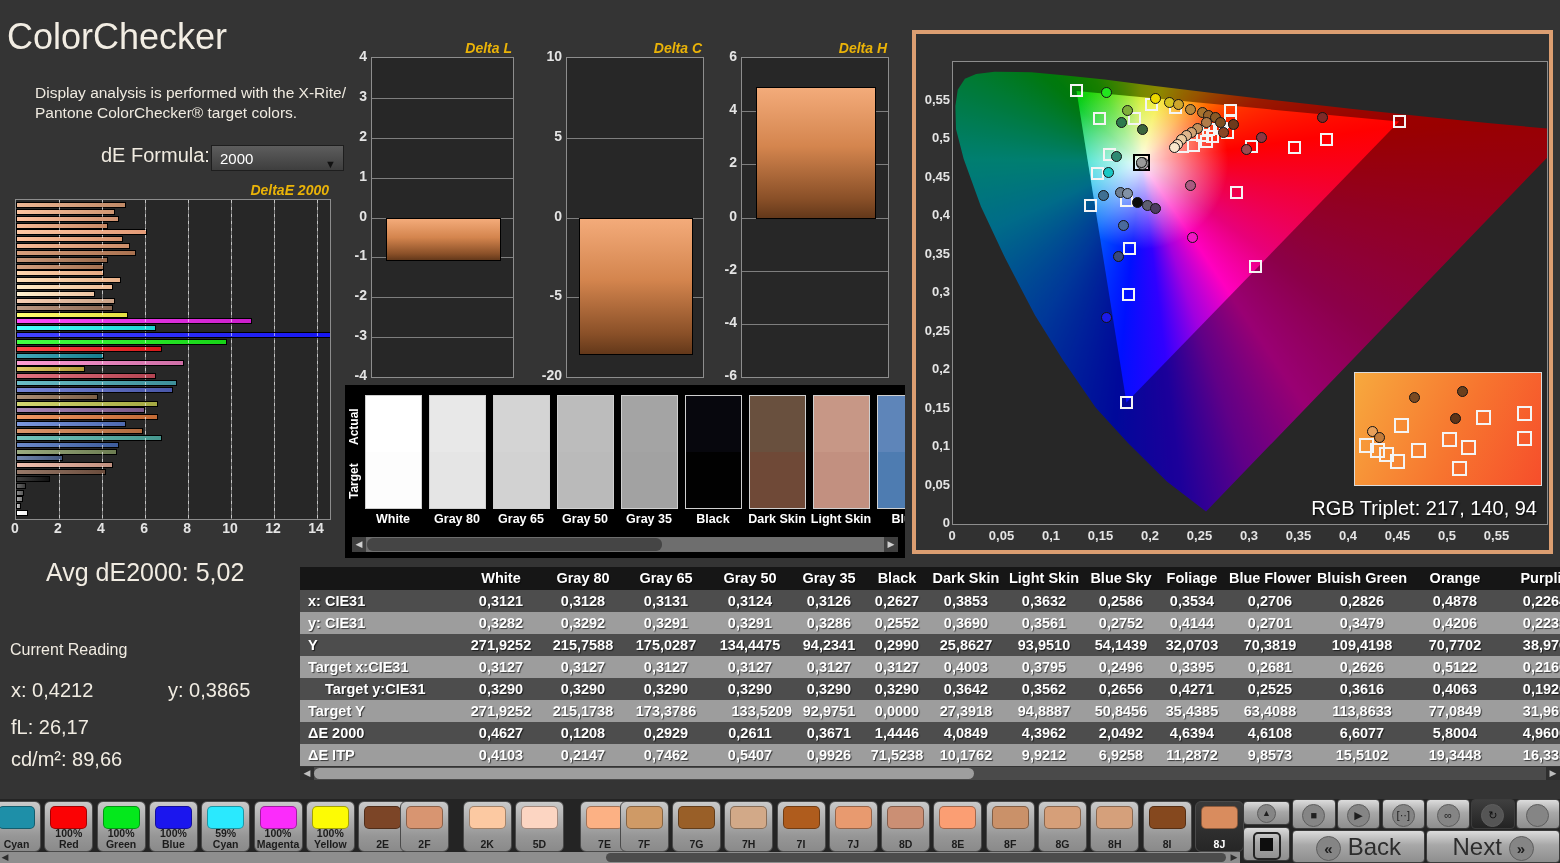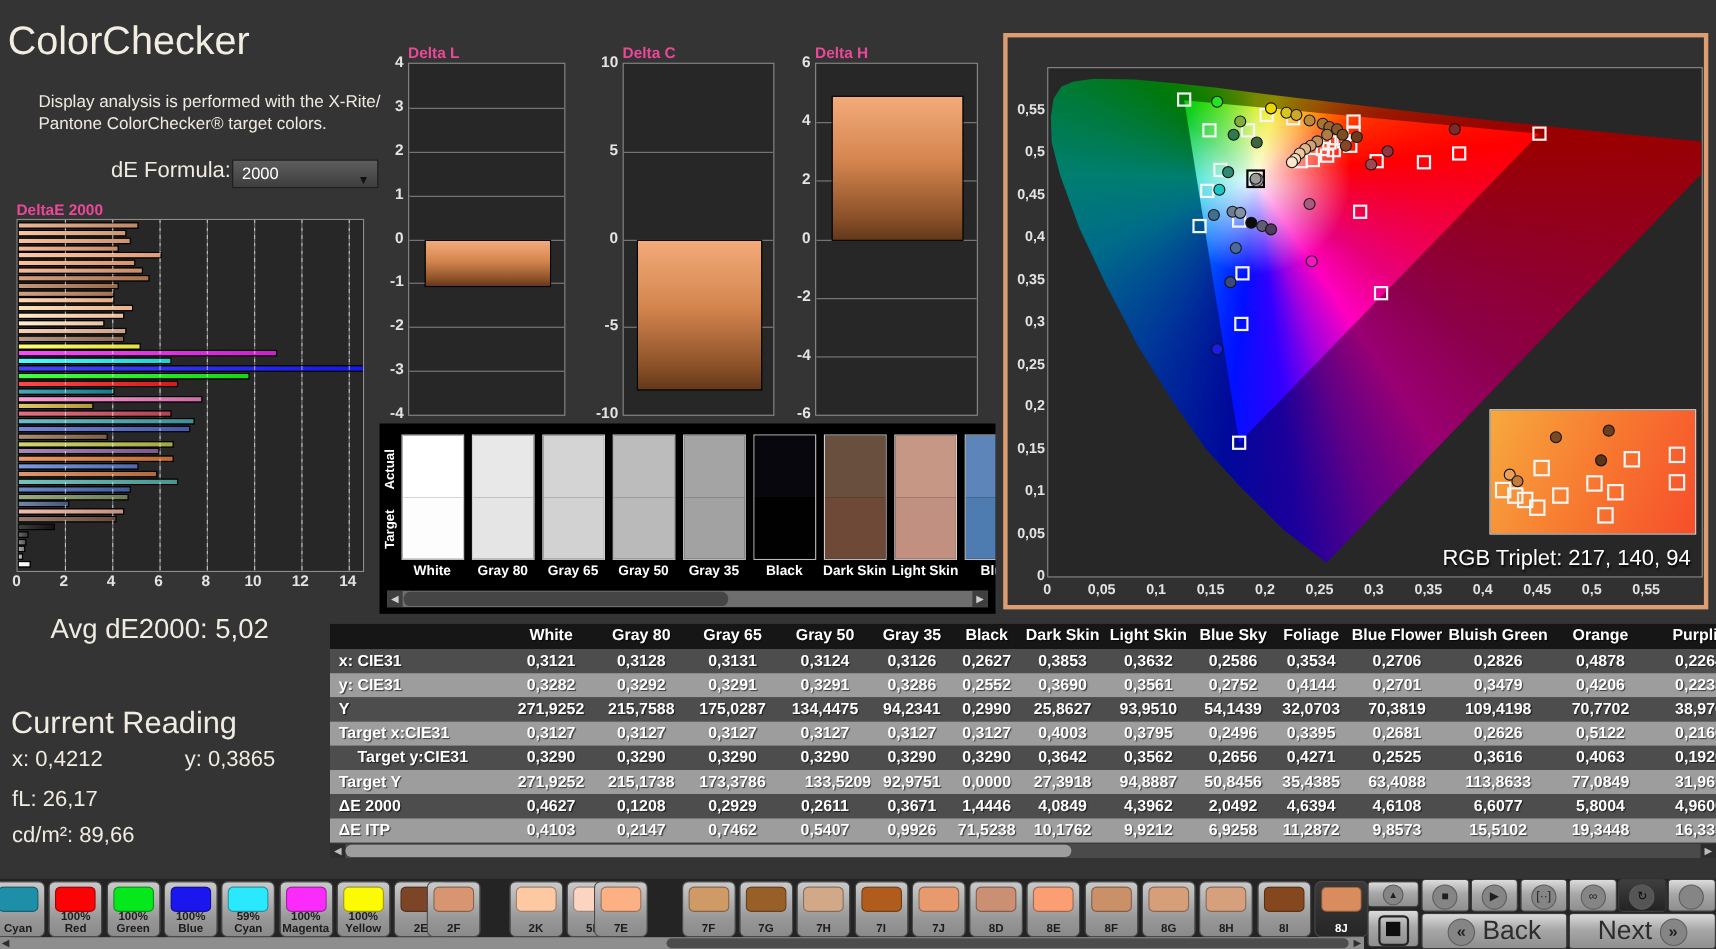--- a/index.html
+++ b/index.html
@@ -8,21 +8,21 @@
   .abs{position:absolute;}
   
   .app-title{left:7px;top:16px;font-size:36px;color:#f2ede3;}
   .app-desc{left:35px;top:83px;font-size:15.5px;line-height:20px;color:#efeae0;}
   .formula-label{left:101px;top:144px;font-size:20px;color:#f0ebe1;}
   .formula-select{left:211px;top:145px;width:133px;height:26px;background:linear-gradient(#5d5d5d,#3e3e3e);
       border:1px solid #1e1e1e;color:#fff;font-size:15px;line-height:25px;padding-left:8px;box-sizing:border-box;cursor:pointer;}
   .formula-select .arrow{position:absolute;right:7px;top:6px;font-size:11px;color:#111;}
   
   .plot{position:absolute;background:#272727;border:1px solid #8d8d8d;overflow:hidden;}
-  .chart-title{position:absolute;font-size:14px;font-weight:bold;color:#ec4899;text-align:left;}
+  .chart-title{position:absolute;font-size:14px;font-weight:bold;color:#eab308;text-align:right;font-style:italic;}
   .ticklab{position:absolute;font-size:14px;font-weight:bold;color:#e4e4e4;}
   .gridh{position:absolute;left:0;right:0;height:1px;background:#7e7e7e;}
   .gridv{position:absolute;top:0;bottom:0;width:1px;background:#7e7e7e;}
   .gridv-dash{position:absolute;top:0;bottom:0;width:1px;
       background:repeating-linear-gradient(to bottom,rgba(255,255,255,.55) 0 3px,transparent 3px 7px);}
   .debar{position:absolute;height:4px;border:1px solid #000;}
   .vbar{position:absolute;border:1px solid #000;background:linear-gradient(180deg,#f3ab7a 0%,#d4854e 45%,#8a5028 85%,#63381a 100%);}
   
   #strip{left:345px;top:385px;width:560px;height:173px;background:#000;overflow:hidden;}
   .rotlab{position:absolute;left:2px;width:14px;color:#fff;font-size:12px;font-weight:bold;
@@ -197,21 +197,21 @@
       <div class="plot" style="left: 566px; top: 57px; width: 136px; height: 319px;">
         <div class="gridh" style="top: 79.75px;"></div>
         <div class="gridh" style="top: 159.5px;"></div>
         <div class="gridh" style="top: 239.25px;"></div>
         <div class="vbar" style="left: 12px; width: 112px; top: 159.5px; height: 135.575px;"></div>
       </div>
       <div class="ticklab" style="left: 532px; top: 48px; width: 30px; text-align: right;">10</div>
       <div class="ticklab" style="left: 532px; top: 127.75px; width: 30px; text-align: right;">5</div>
       <div class="ticklab" style="left: 532px; top: 207.5px; width: 30px; text-align: right;">0</div>
       <div class="ticklab" style="left: 532px; top: 287.25px; width: 30px; text-align: right;">-5</div>
-      <div class="ticklab" style="left: 532px; top: 367px; width: 30px; text-align: right;">-10</div>
+      <div class="ticklab" style="left: 532px; top: 367px; width: 30px; text-align: right;">-20</div>
     </div>
   <div id="dh">
       <div class="abs chart-title" style="left: 741px; top: 40px; width: 146px;">Delta H</div>
       <div class="plot" style="left: 741px; top: 57px; width: 146px; height: 319px;">
         <div class="gridh" style="top: 53.1667px;"></div>
         <div class="gridh" style="top: 106.333px;"></div>
         <div class="gridh" style="top: 159.5px;"></div>
         <div class="gridh" style="top: 212.667px;"></div>
         <div class="gridh" style="top: 265.833px;"></div>
         <div class="vbar" style="left: 14px; width: 118px; top: 29.2417px; height: 130.258px;"></div>
@@ -404,21 +404,21 @@
         <div class="ticklab" style="left: 314px; top: 494px; width: 38px; text-align: center; font-size: 13px;">0,3</div>
         <div class="ticklab" style="left: 363.5px; top: 494px; width: 38px; text-align: center; font-size: 13px;">0,35</div>
         <div class="ticklab" style="left: 413px; top: 494px; width: 38px; text-align: center; font-size: 13px;">0,4</div>
         <div class="ticklab" style="left: 462.5px; top: 494px; width: 38px; text-align: center; font-size: 13px;">0,45</div>
         <div class="ticklab" style="left: 512px; top: 494px; width: 38px; text-align: center; font-size: 13px;">0,5</div>
         <div class="ticklab" style="left: 561.5px; top: 494px; width: 38px; text-align: center; font-size: 13px;">0,55</div>
       </div>
   </div>
 
   <div class="abs stat" style="left:46px;top:558px;font-size:25px;">Avg dE2000: 5,02</div>
-  <div class="abs stat" style="left:10px;top:641px;font-size:28px;">Current Reading</div>
+  <div class="abs stat" style="left:10px;top:641px;font-size:16px;">Current Reading</div>
   <div class="abs stat" style="left:11px;top:679px;font-size:20px;">x: 0,4212</div>
   <div class="abs stat" style="left:168px;top:679px;font-size:20px;">y: 0,3865</div>
   <div class="abs stat" style="left:11px;top:716px;font-size:20px;">fL: 26,17</div>
   <div class="abs stat" style="left:11px;top:748px;font-size:20px;">cd/m²: 89,66</div>
 
   <div id="tbl" class="abs">
       <div class="trow thead">
         <div class="cell lab" style="width: 160px;"></div>
         <div class="cell" style="width: 82px;">White</div>
         <div class="cell" style="width: 82px;">Gray 80</div>
@@ -606,33 +606,33 @@
           <div class="plab">100% Magenta</div>
         </div>
         <div class="patch" style="left: 305.8px;">
           <div class="chip" style="background: rgb(253, 251, 4);"></div>
           <div class="plab">100% Yellow</div>
         </div>
         <div class="patch" style="left: 358.1px;">
           <div class="chip" style="background: rgb(124, 69, 39);"></div>
           <div class="plab">2E</div>
         </div>
-        <div class="patch" style="left: 388px;">
+        <div class="patch" style="left: 400px;">
           <div class="chip" style="background: rgb(216, 149, 113);"></div>
           <div class="plab">2F</div>
         </div>
         <div class="patch" style="left: 462.7px;">
           <div class="chip" style="background: rgb(252, 201, 162);"></div>
           <div class="plab">2K</div>
         </div>
         <div class="patch" style="left: 515px;">
           <div class="chip" style="background: rgb(252, 213, 194);"></div>
           <div class="plab">5D</div>
         </div>
-        <div class="patch" style="left: 540px;">
+        <div class="patch" style="left: 580px;">
           <div class="chip" style="background: rgb(252, 177, 132);"></div>
           <div class="plab">7E</div>
         </div>
         <div class="patch" style="left: 619.6px;">
           <div class="chip" style="background: rgb(207, 154, 102);"></div>
           <div class="plab">7F</div>
         </div>
         <div class="patch" style="left: 671.9px;">
           <div class="chip" style="background: rgb(153, 95, 40);"></div>
           <div class="plab">7G</div>

